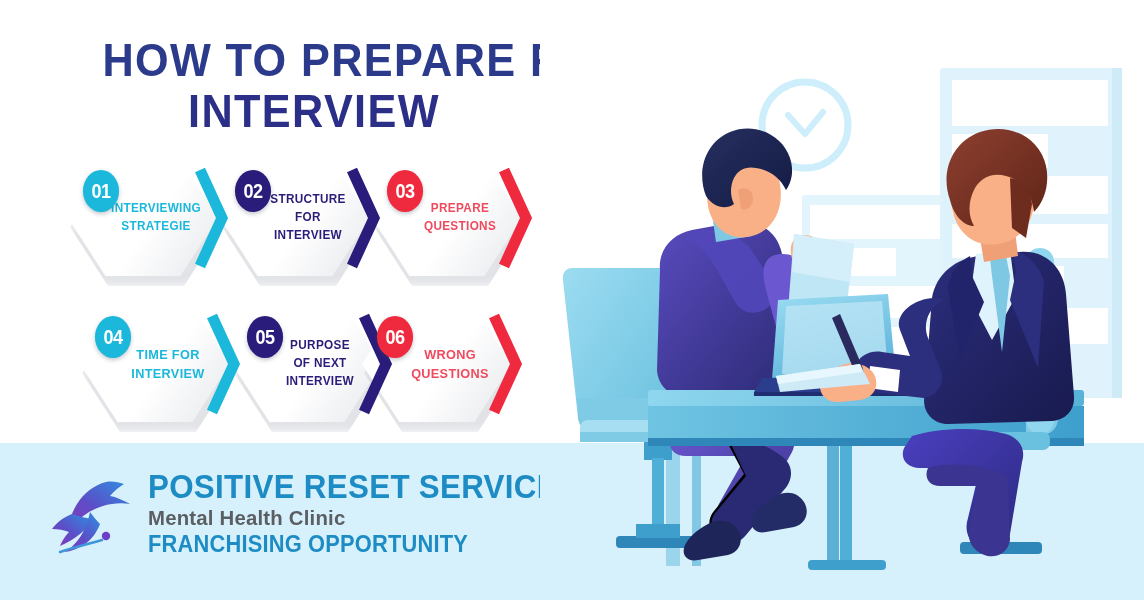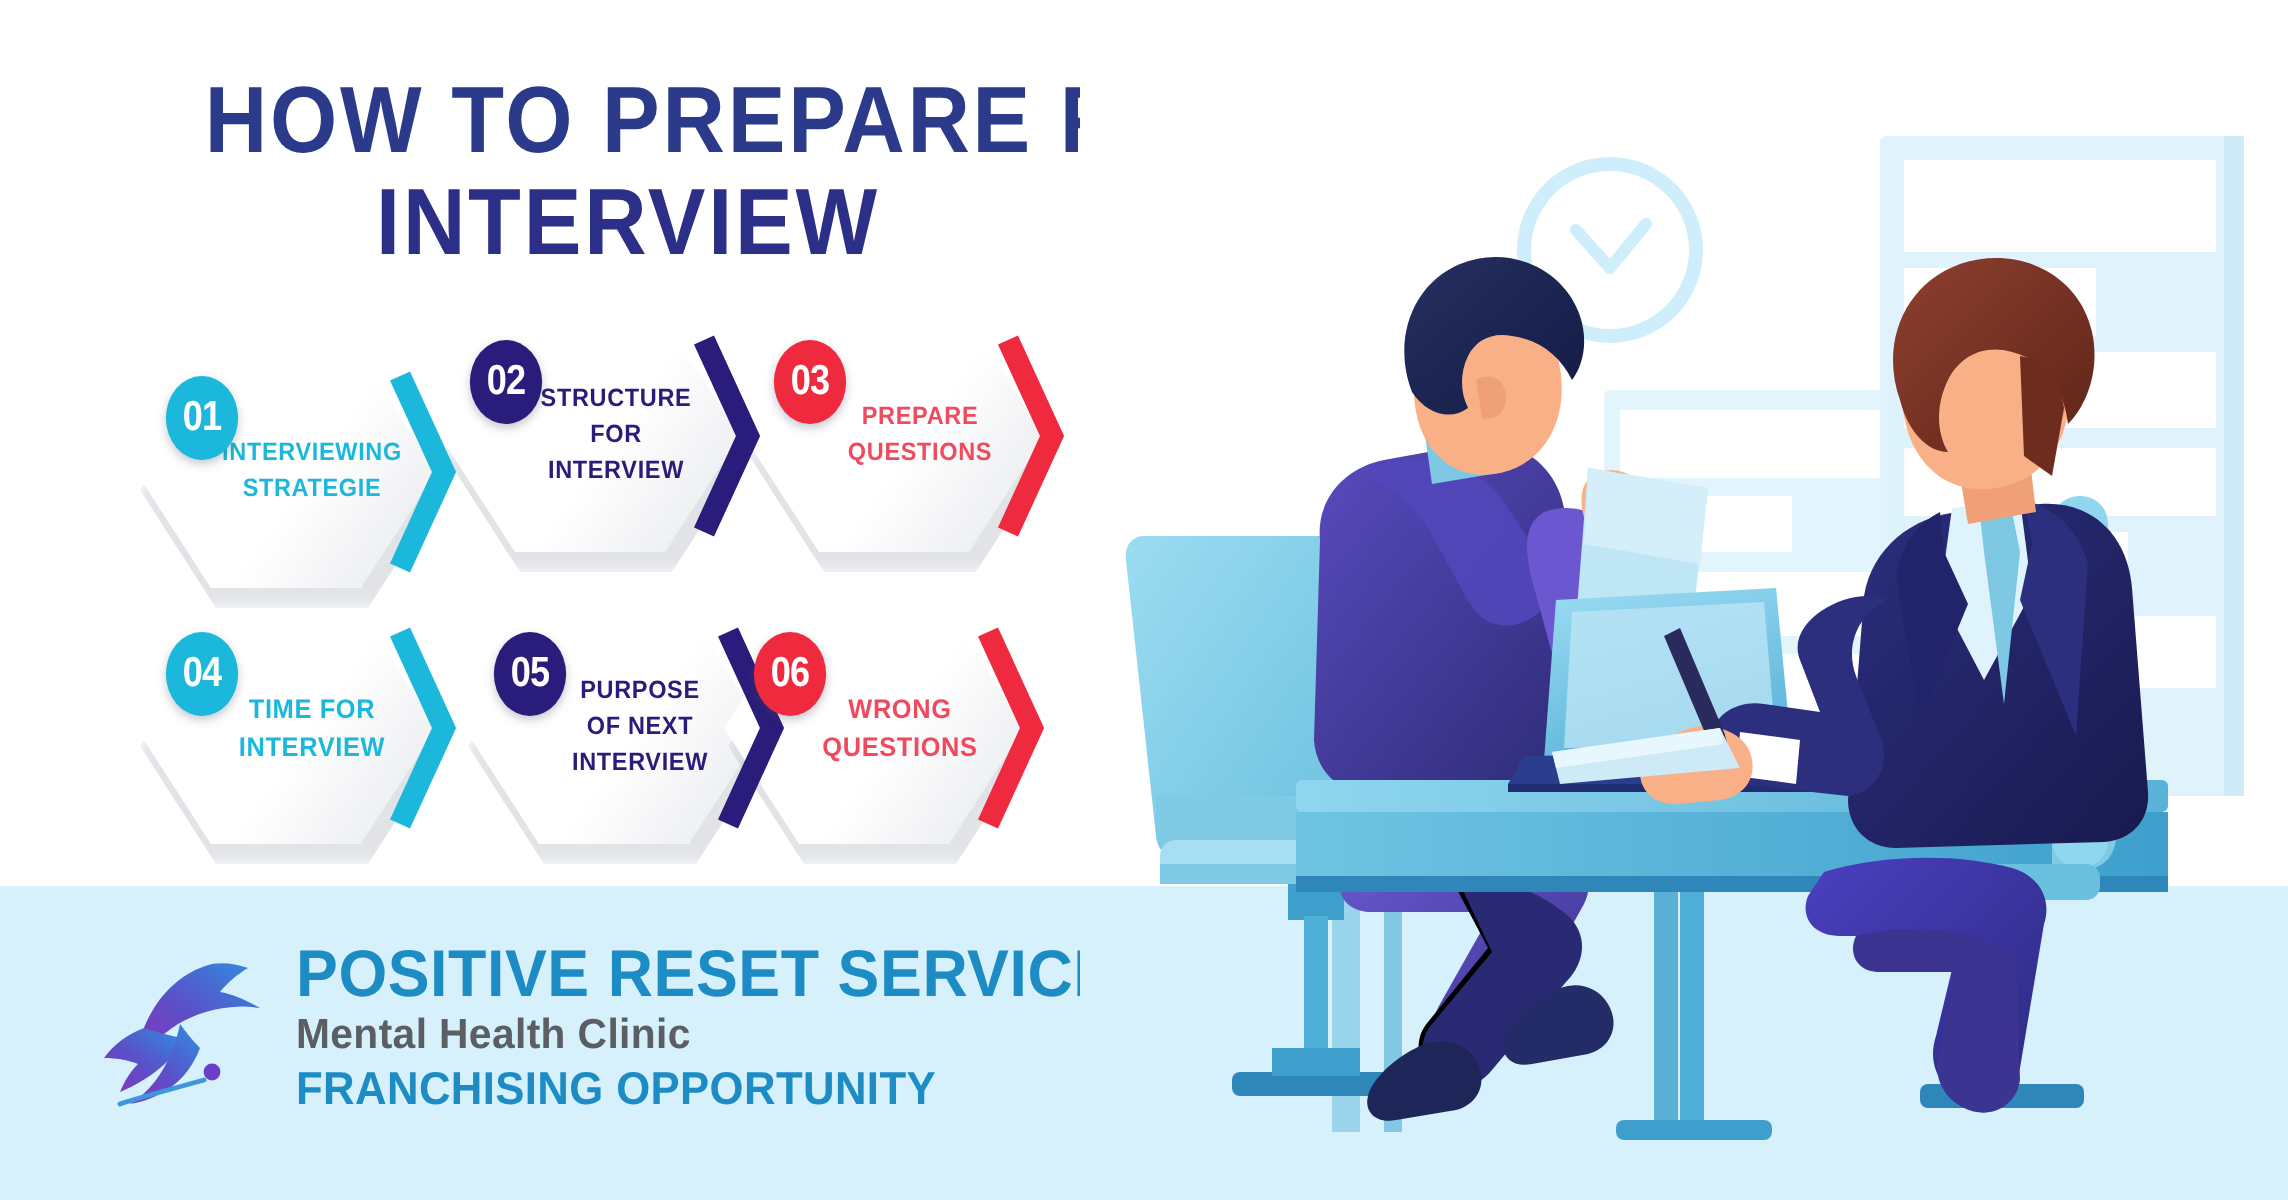--- a/index.html
+++ b/index.html
@@ -185,21 +185,21 @@
 
   <div id="bottom-bar"></div>
 
   <div id="title-block">
     <div id="title-line1">HOW TO PREPARE FOR</div>
     <div id="title-line2">INTERVIEW</div>
   </div>
 
   <div id="hex-grid">
 
-    <div class="hex-cell" style="left:0px;   top:18px;">
+    <div class="hex-cell" style="left:0px;   top:0px;">
       <div class="hex-shadow"></div>
       <div class="hex-body"></div>
       <div class="hex-chev">
         <svg viewBox="0 0 34 104">
             <path d="M4 4 L26 52 L4 100" fill="none" stroke="#1BB8DC" stroke-width="11" stroke-linecap="butt" stroke-linejoin="miter"></path>
           </svg>
       </div>
       <div class="hex-badge" style="background:#1BB8DC;">01</div>
       <div class="hex-label" style="color:#1BB8DC;">INTERVIEWING
 STRATEGIE</div>
@@ -225,21 +225,21 @@
       <div class="hex-chev">
         <svg viewBox="0 0 34 104">
             <path d="M4 4 L26 52 L4 100" fill="none" stroke="#F02A3E" stroke-width="11"></path>
           </svg>
       </div>
       <div class="hex-badge" style="background:#F02A3E;">03</div>
       <div class="hex-label" style="color:#F04A5E;">PREPARE
 QUESTIONS</div>
     </div>
 
-    <div class="hex-cell" style="left:0px;   top:146px;">
+    <div class="hex-cell" style="left:12px;   top:146px;">
       <div class="hex-shadow"></div>
       <div class="hex-body"></div>
       <div class="hex-chev">
         <svg viewBox="0 0 34 104">
             <path d="M4 4 L26 52 L4 100" fill="none" stroke="#1BB8DC" stroke-width="11"></path>
           </svg>
       </div>
       <div class="hex-badge" style="background:#1BB8DC;">04</div>
       <div class="hex-label" style="color:#1BB8DC; font-size:13.5px;">TIME FOR
 INTERVIEW</div>

